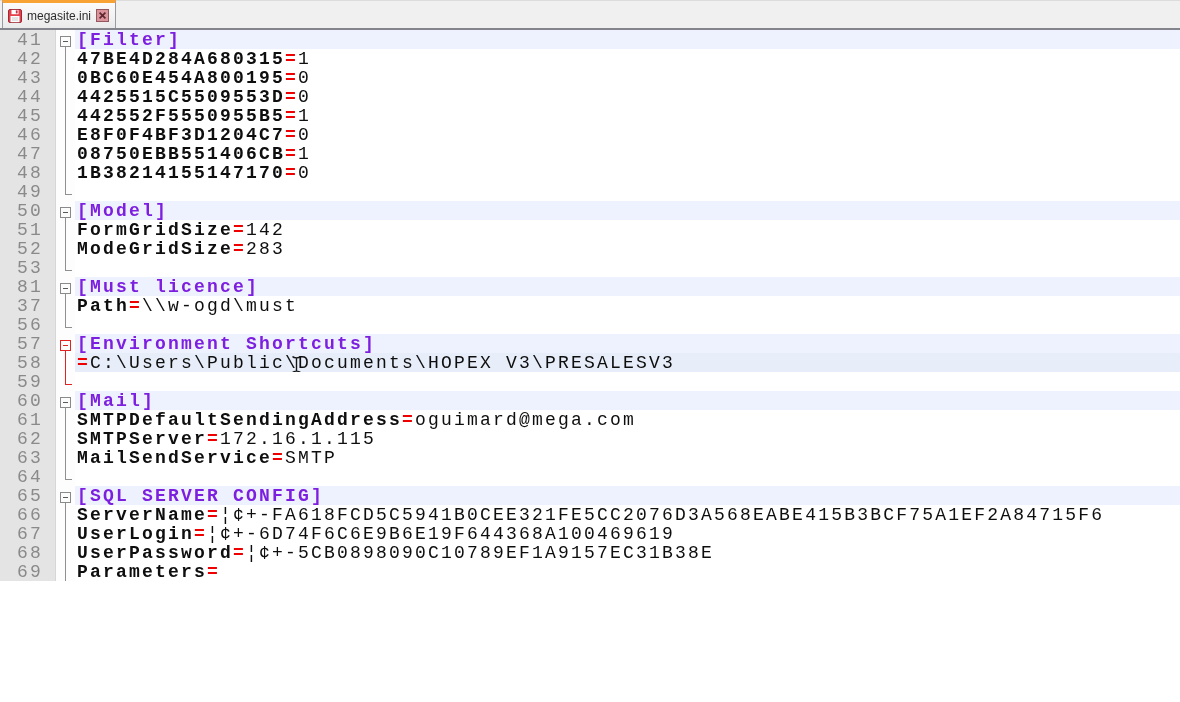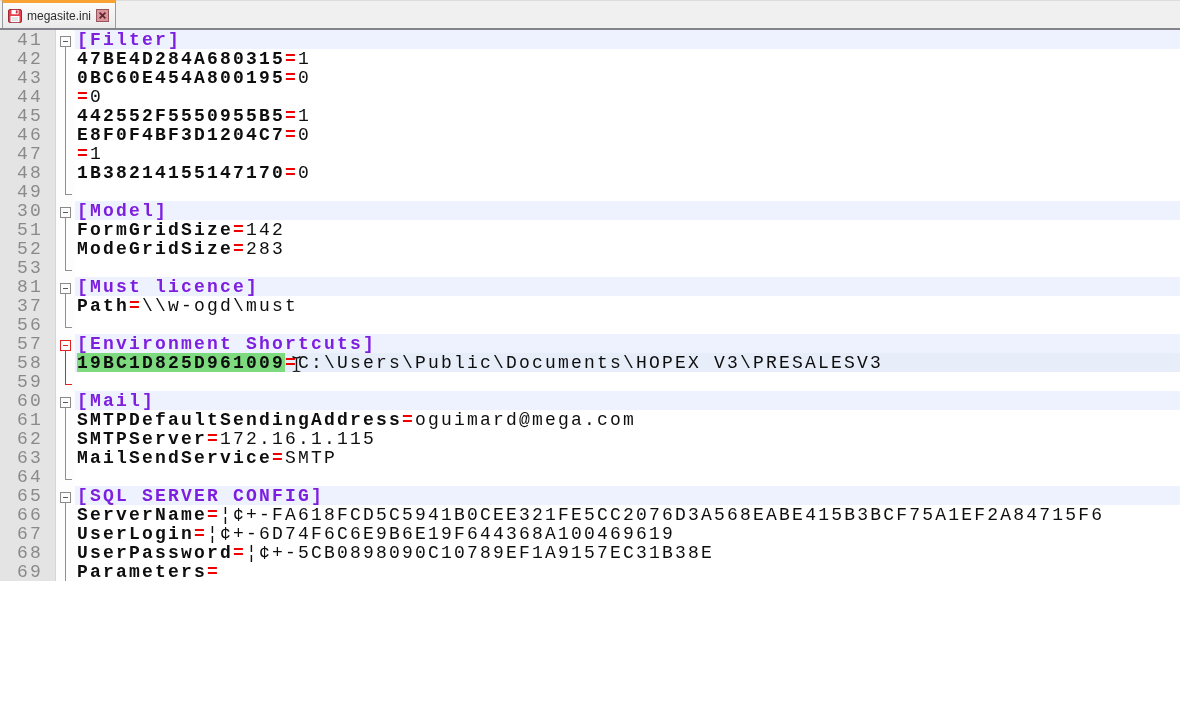--- a/index.html
+++ b/index.html
@@ -101,55 +101,55 @@
 
   <div class="row">
     <span class="ln">43</span>
     <span class="fold fpipe"></span>
     <span class="code"><span class="k">0BC60E454A800195</span><span class="eq">=</span><span class="v">0</span></span>
   </div>
 
   <div class="row">
     <span class="ln">44</span>
     <span class="fold fpipe"></span>
-    <span class="code"><span class="eq">=</span><span class="v">0</span></span>
+    <span class="code"><span class="k">4425515C5509553D</span><span class="eq">=</span><span class="v">0</span></span>
   </div>
 
   <div class="row">
     <span class="ln">45</span>
     <span class="fold fpipe"></span>
     <span class="code"><span class="k">442552F5550955B5</span><span class="eq">=</span><span class="v">1</span></span>
   </div>
 
   <div class="row">
     <span class="ln">46</span>
     <span class="fold fpipe"></span>
     <span class="code"><span class="k">E8F0F4BF3D1204C7</span><span class="eq">=</span><span class="v">0</span></span>
   </div>
 
   <div class="row">
     <span class="ln">47</span>
     <span class="fold fpipe"></span>
-    <span class="code"><span class="eq">=</span><span class="v">1</span></span>
+    <span class="code"><span class="k">08750EBB551406CB</span><span class="eq">=</span><span class="v">1</span></span>
   </div>
 
   <div class="row">
     <span class="ln">48</span>
     <span class="fold fpipe"></span>
     <span class="code"><span class="k">1B38214155147170</span><span class="eq">=</span><span class="v">0</span></span>
   </div>
 
   <div class="row">
     <span class="ln">49</span>
     <span class="fold fend"></span>
     <span class="code"></span>
   </div>
 
   <div class="row secrow">
-    <span class="ln">30</span>
+    <span class="ln">50</span>
     <span class="fold">
         <span class="fb"></span>
         <span class="fbstem"></span>
       </span>
     <span class="code"><span class="sec">[Model]</span></span>
   </div>
 
   <div class="row">
     <span class="ln">51</span>
     <span class="fold fpipe"></span>
@@ -194,21 +194,21 @@
     <span class="fold red">
         <span class="fb"></span>
         <span class="fbstem"></span>
       </span>
     <span class="code"><span class="sec">[Environment Shortcuts]</span></span>
   </div>
 
   <div class="row currow">
     <span class="ln">58</span>
     <span class="fold fpipe red"></span>
-    <span class="code" style="position:relative;"><span class="k selhl">19BC1D825D961009</span><span class="eq">=</span><span class="v">C:\Users\Public\Documents\HOPEX V3\PRESALESV3</span><span class="ibeam icon"><svg width="11" height="19" viewBox="0 0 11 19">
+    <span class="code" style="position:relative;"><span class="eq">=</span><span class="v">C:\Users\Public\Documents\HOPEX V3\PRESALESV3</span><span class="ibeam icon"><svg width="11" height="19" viewBox="0 0 11 19">
             <path d="M1.5 1.5 C3 3.3 8 3.3 9.5 1.5 M5.5 2.8 L5.5 16.2 M1.5 17.5 C3 15.7 8 15.7 9.5 17.5" fill="none" stroke="#151515" stroke-width="1.4"></path>
           </svg></span></span>
   </div>
 
   <div class="row">
     <span class="ln">59</span>
     <span class="fold fend red"></span>
     <span class="code"></span>
   </div>
 

